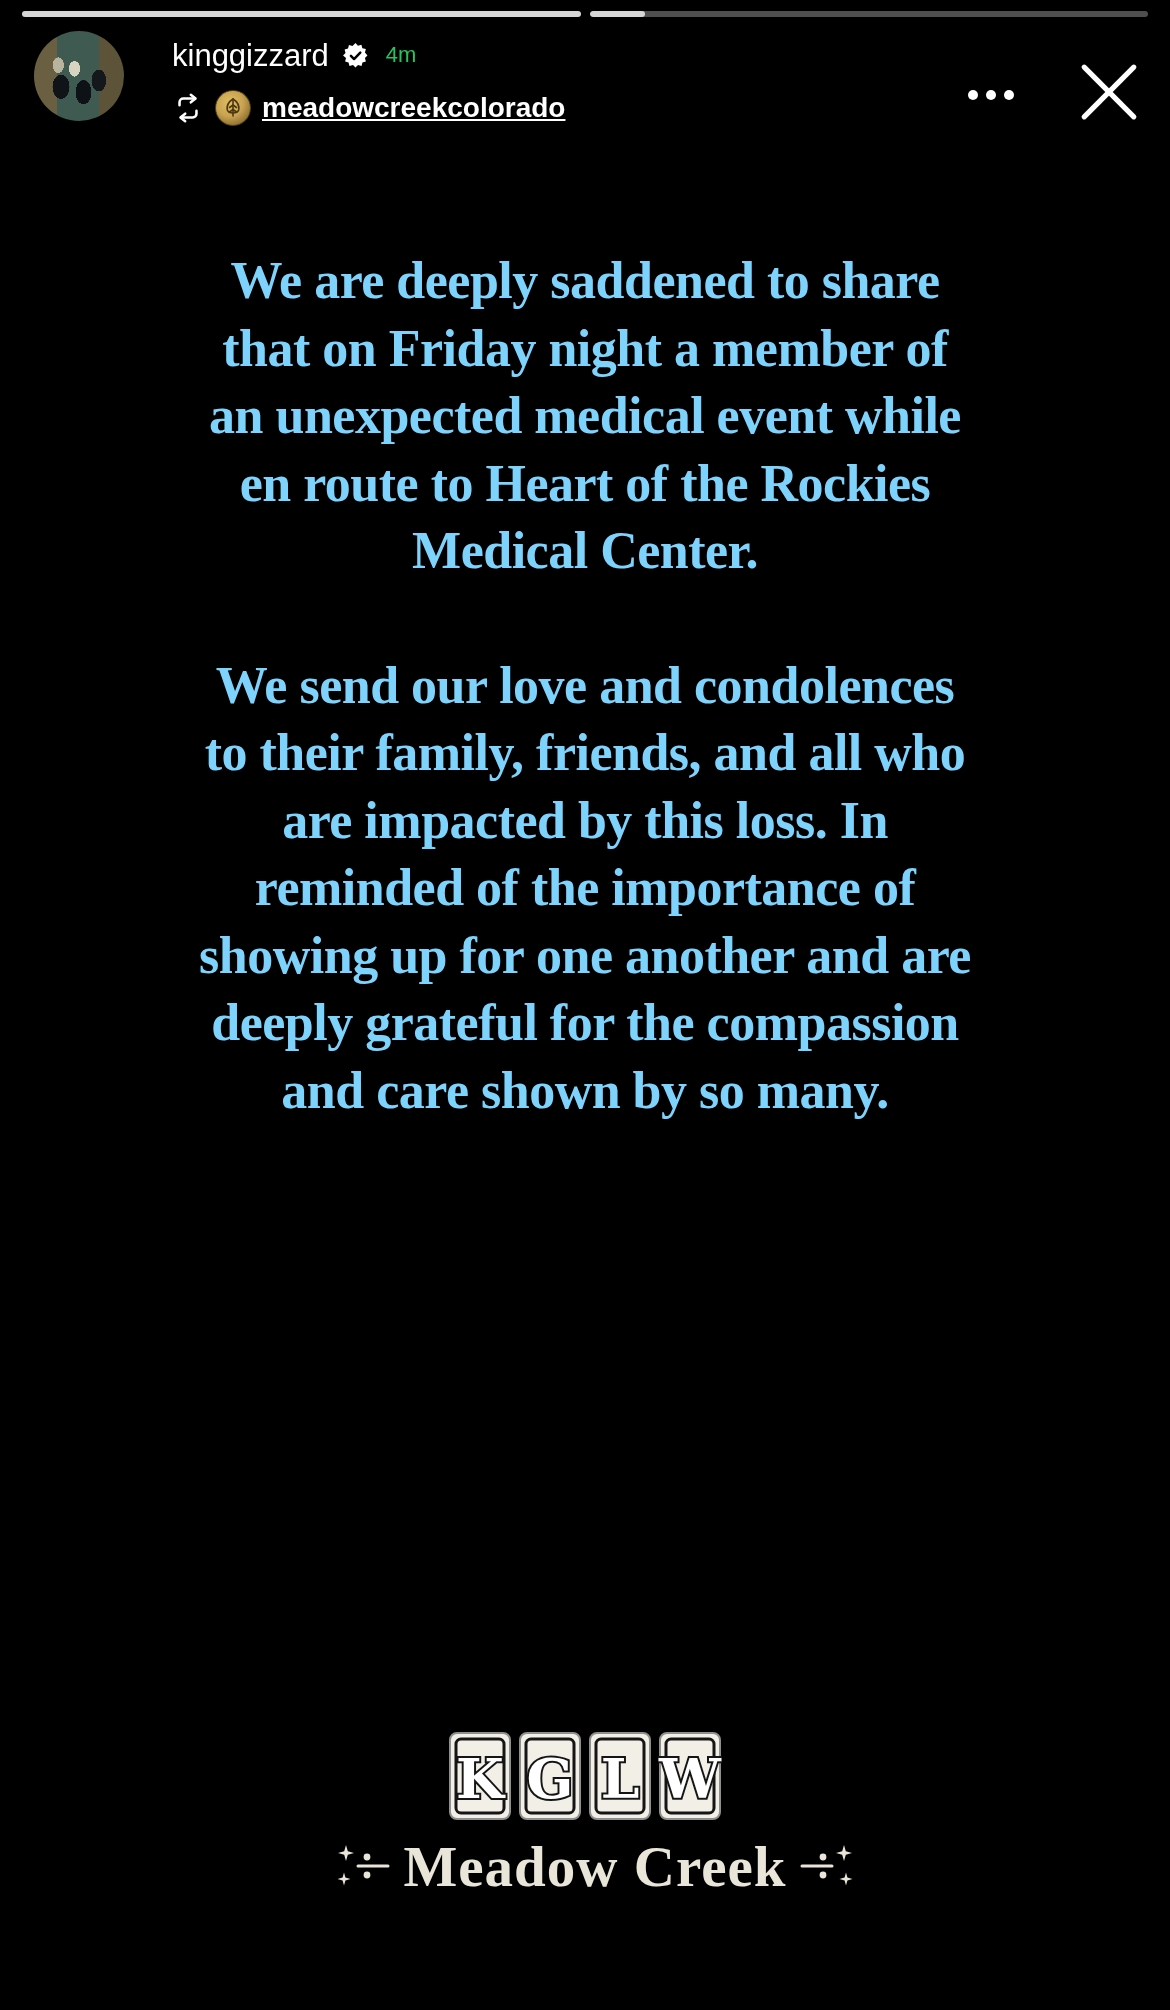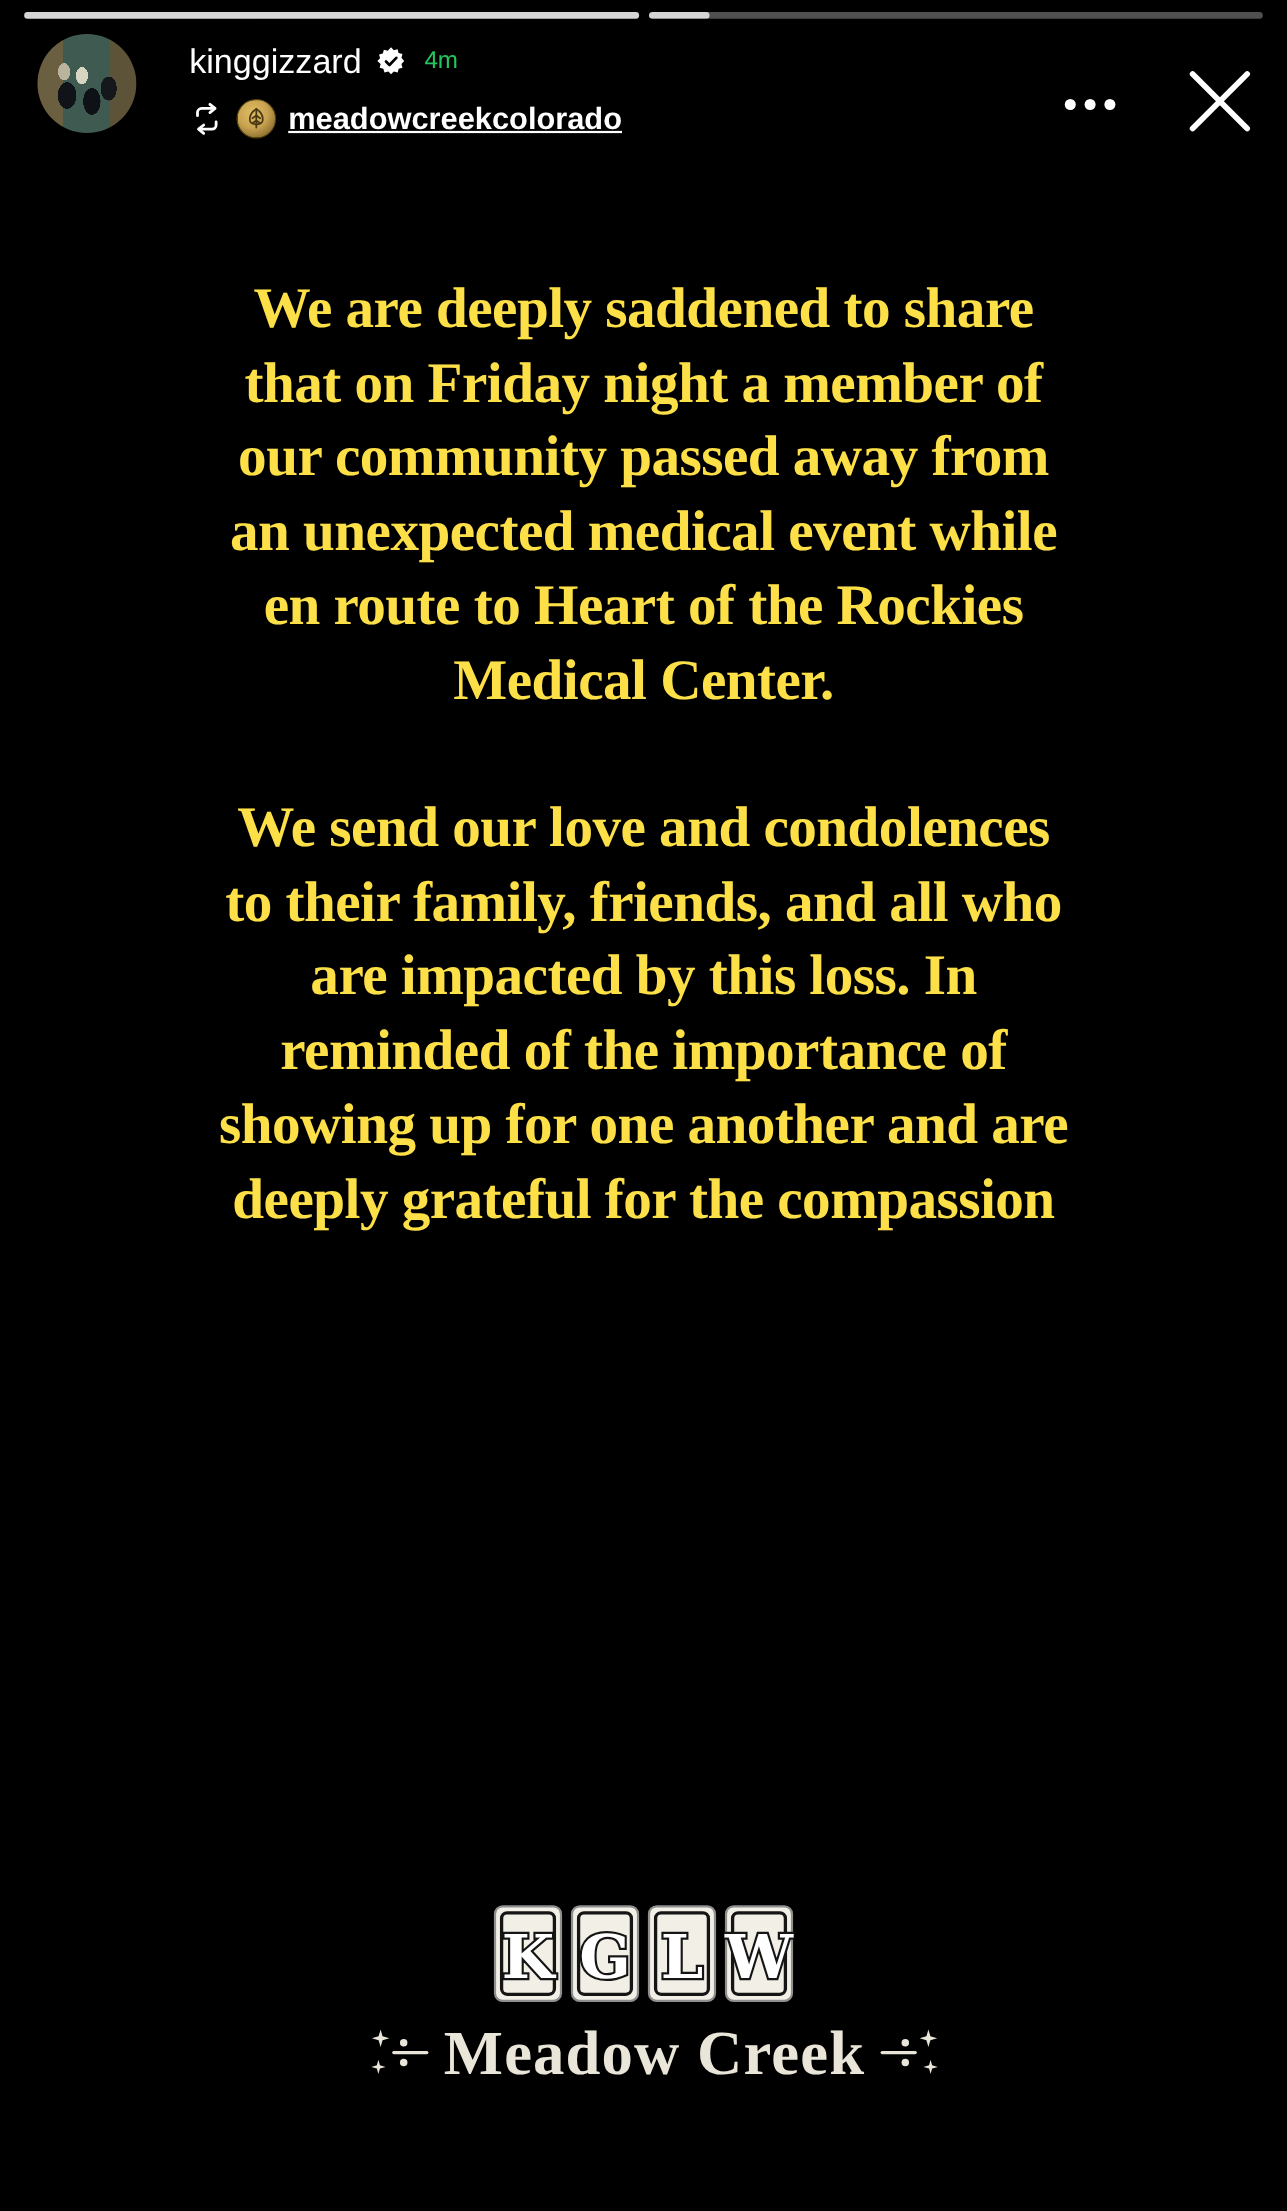--- a/index.html
+++ b/index.html
@@ -64,21 +64,21 @@
     width:62px; height:62px; cursor:pointer;
   }
 
   
   .story-text {
     position:absolute; top:247px; left:50%; transform:translateX(-50%);
     width:960px; text-align:center;
     font-family:"Liberation Serif", serif;
     font-weight:700;
     font-size:52px; line-height:67.5px; letter-spacing:-0.5px;
-    color:#fde047;
+    color:#7dd3fc;
   }
   .story-text .para + .para { margin-top:67px; }
 
   
   .logo { position:absolute; top:1731px; left:0; right:0; text-align:center; }
   .kglw { display:flex; justify-content:center; gap:6px; }
   .wordmark-row {
     margin-top:16px;
     display:flex; align-items:center; justify-content:center; gap:14px;
     color:#e9e5d8;
@@ -147,32 +147,32 @@
     <svg width="62" height="62" viewBox="0 0 60 60">
       <line x1="6" y1="6" x2="54" y2="54" stroke="#fff" stroke-width="5" stroke-linecap="round"></line>
       <line x1="54" y1="6" x2="6" y2="54" stroke="#fff" stroke-width="5" stroke-linecap="round"></line>
     </svg>
   </div>
 
   <div class="story-text">
     <div class="para">
         <div>We are deeply saddened to share</div>
         <div>that on Friday night a member of</div>
-        <div>our community passed away from</div>
         <div>an unexpected medical event while</div>
         <div>en route to Heart of the Rockies</div>
         <div>Medical Center.</div>
       </div>
     <div class="para">
         <div>We send our love and condolences</div>
         <div>to their family, friends, and all who</div>
         <div>are impacted by this loss. In</div>
         <div>reminded of the importance of</div>
         <div>showing up for one another and are</div>
         <div>deeply grateful for the compassion</div>
+        <div>and care shown by so many.</div>
       </div>
   </div>
 
   <div class="logo">
     <div class="kglw">
       <svg width="64" height="90" viewBox="0 0 64 90">
         <rect x="2" y="2" width="60" height="86" rx="7" fill="#f2efe6" stroke="#8f8f8f" stroke-width="2"></rect>
         <rect x="8" y="8" width="48" height="74" rx="5" fill="none" stroke="#151515" stroke-width="3"></rect>
         <text x="32" y="67" text-anchor="middle" font-family="DejaVu Serif, serif" font-size="55" font-weight="bold" fill="#ffffff" stroke="#151515" stroke-width="4" paint-order="stroke">K</text>
       </svg>

